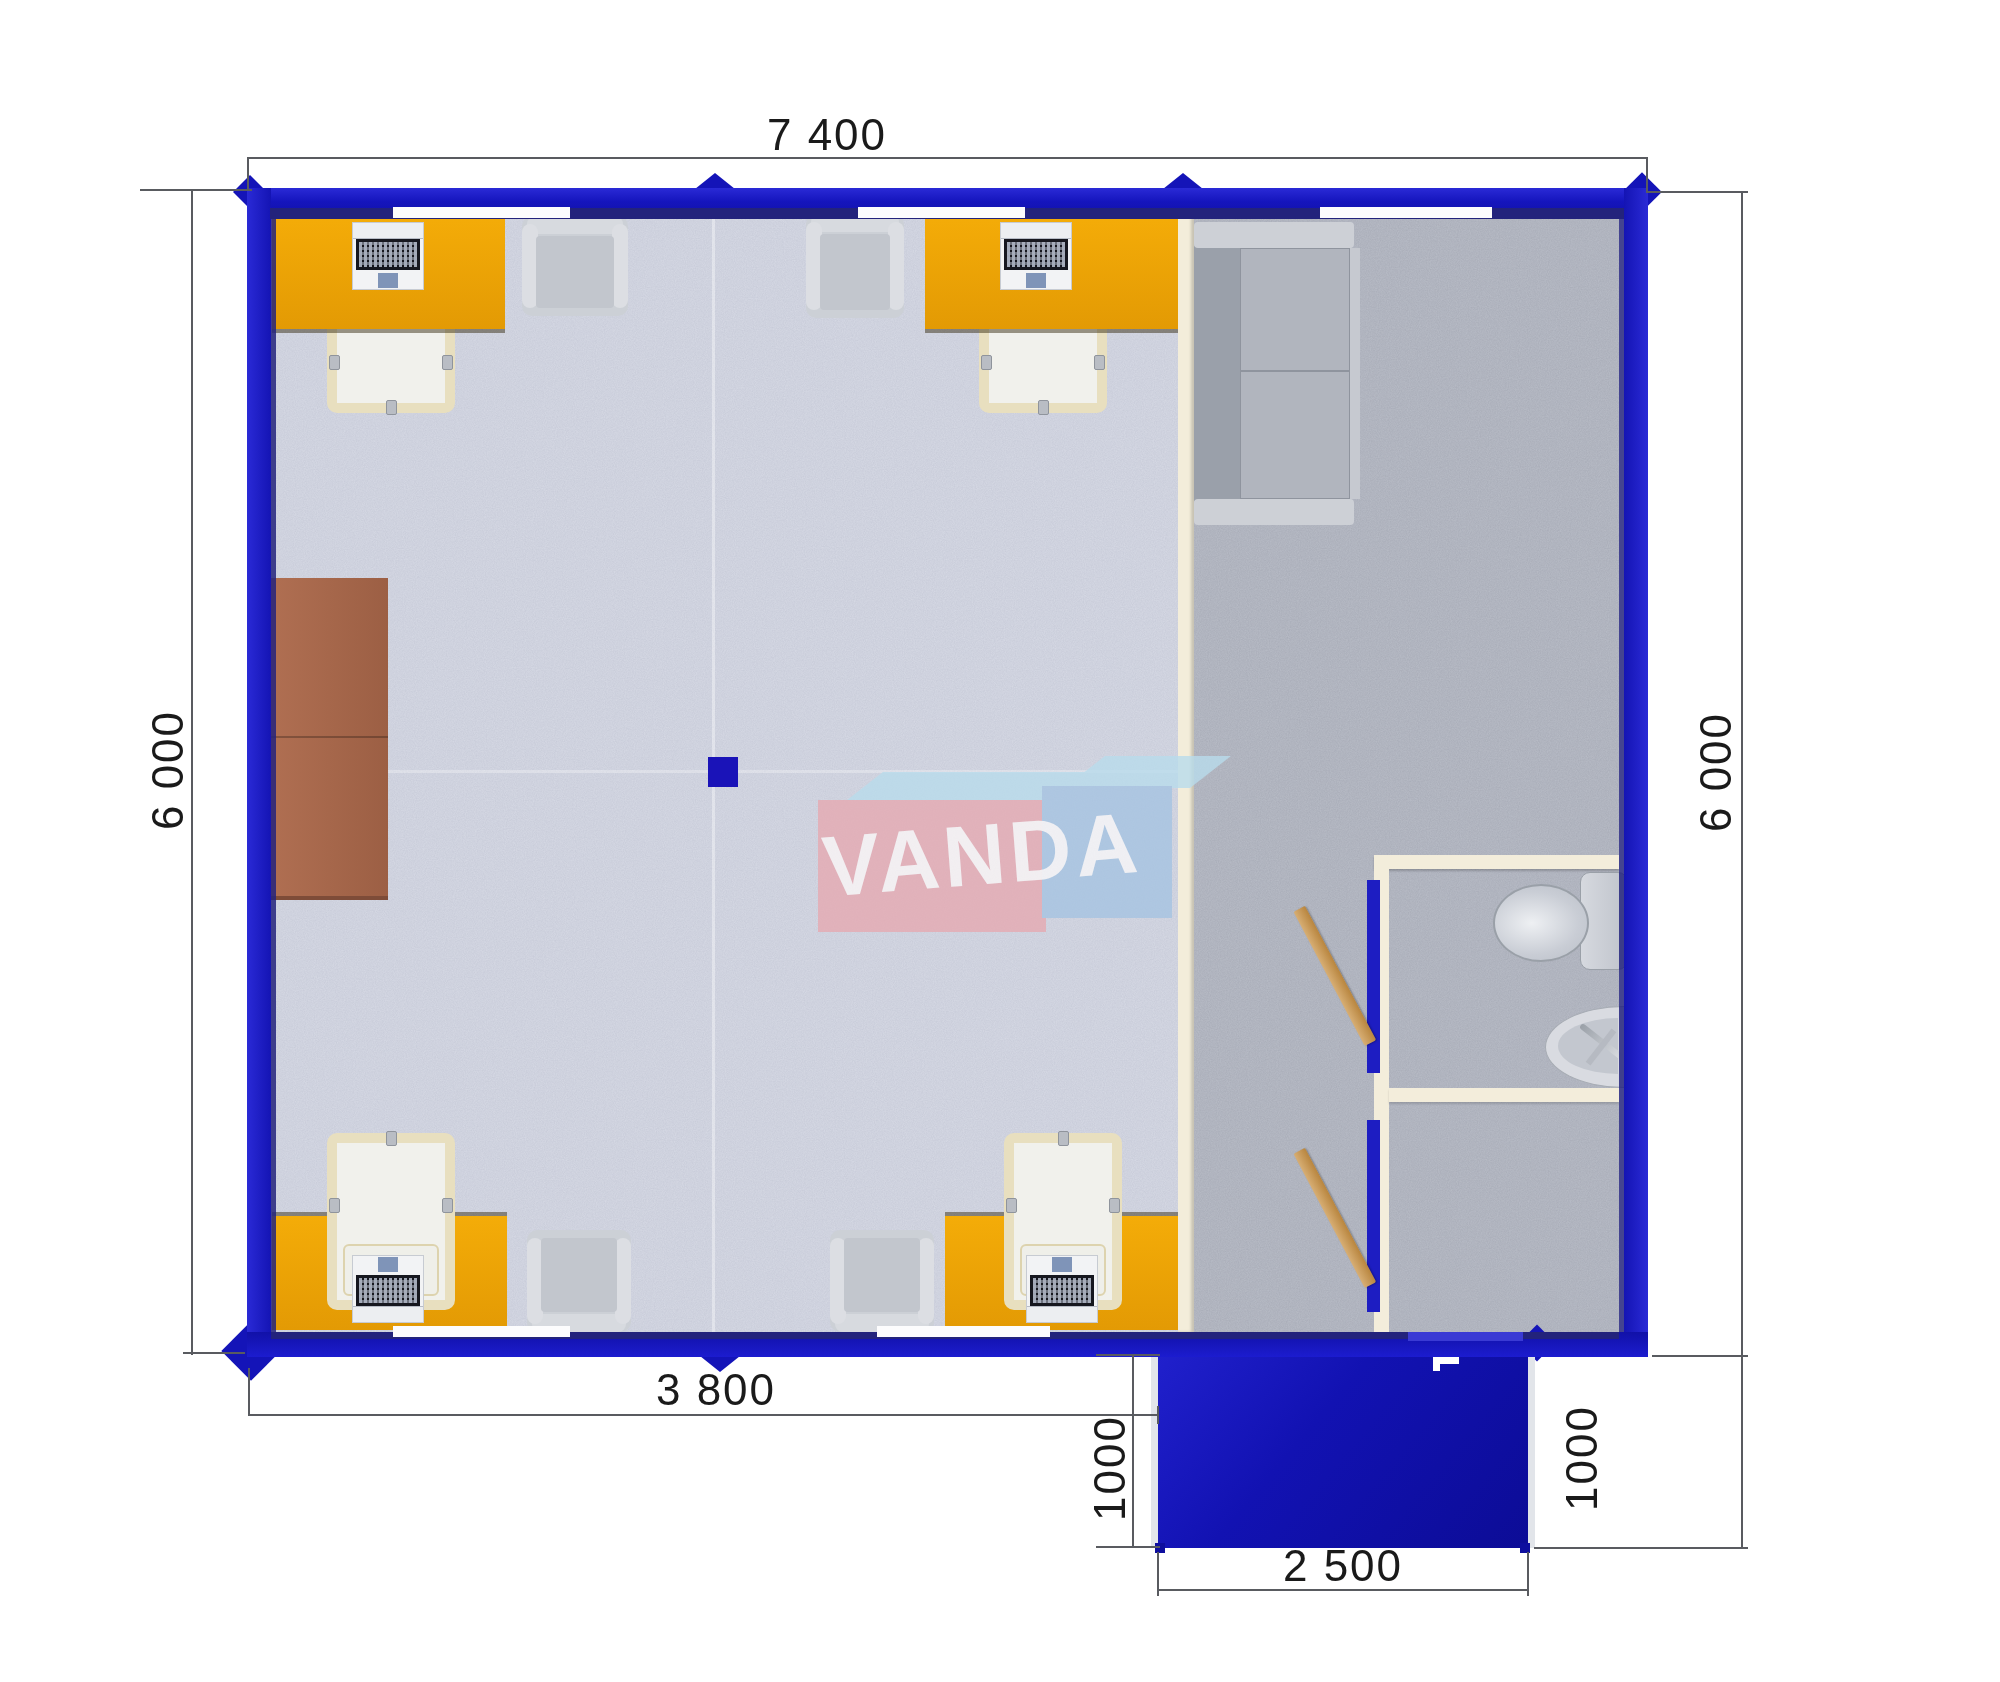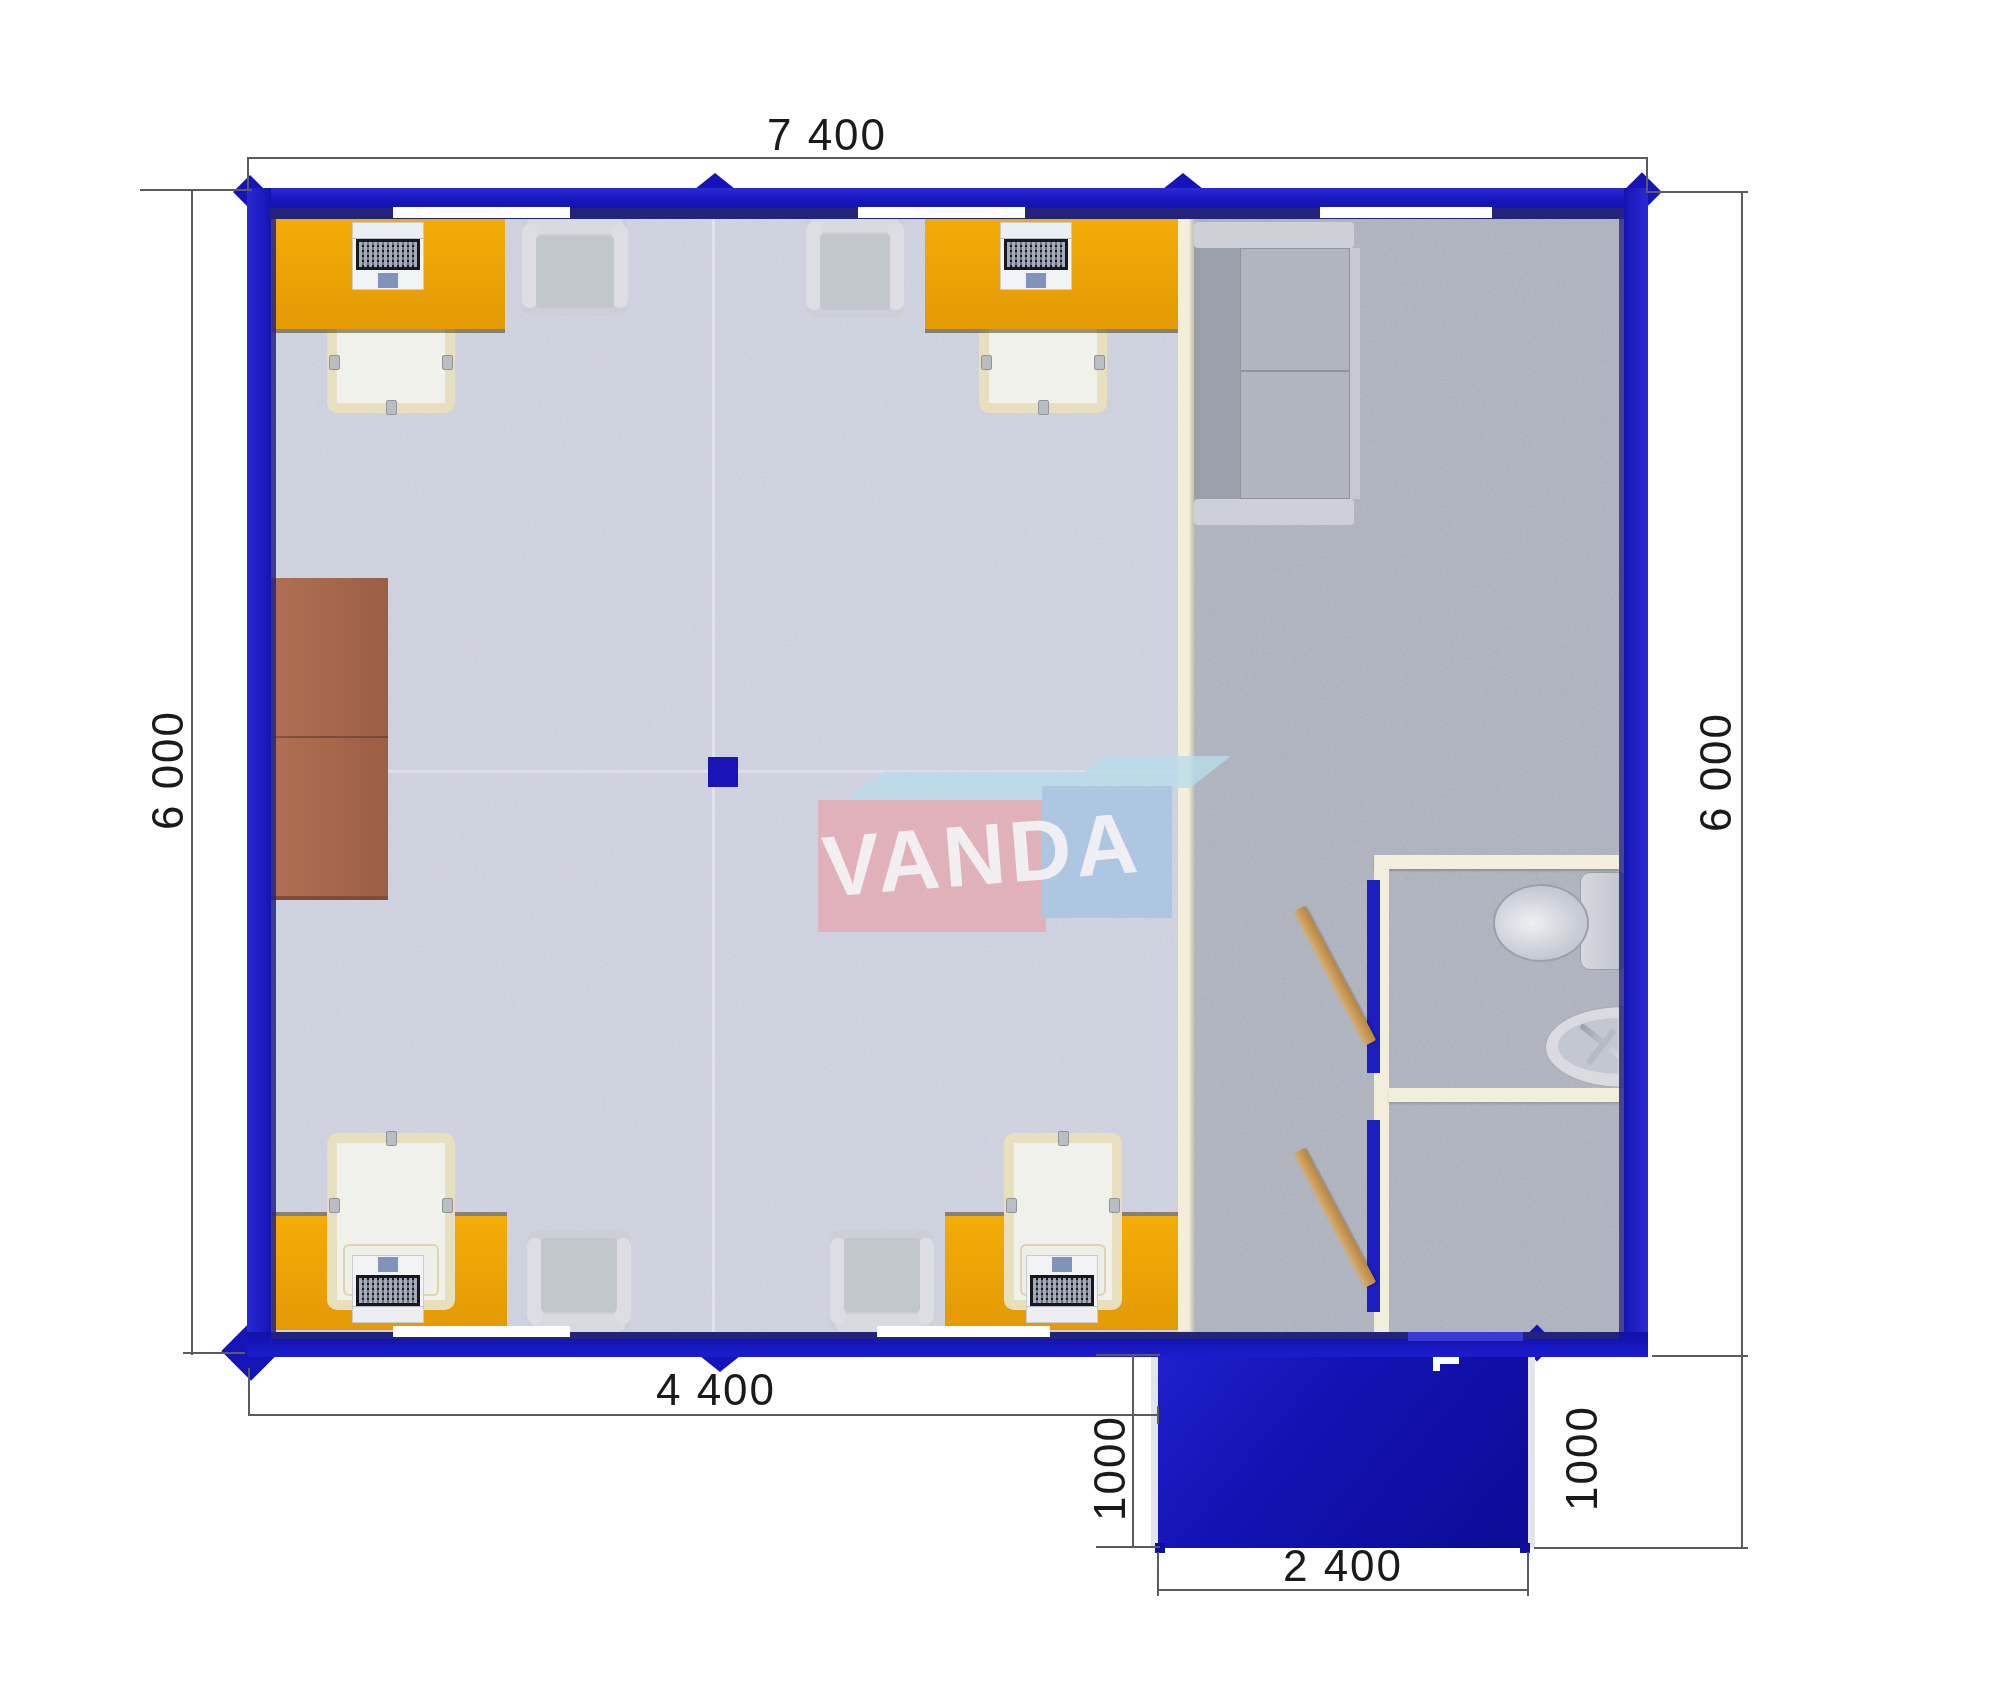--- a/index.html
+++ b/index.html
@@ -354,18 +354,18 @@
   <div class="abs dl tick-1000L-t"></div>
   <div class="abs dl tick-1000L-b"></div>
   <div class="abs dl dl-2400"></div>
   <div class="abs dl ext-2400-l"></div>
   <div class="abs dl ext-2400-r"></div>
   <div class="abs dl tick-1000R-t"></div>
 
   <div class="dim-label lbl-top">7 400</div>
   <div class="dim-label rot lbl-left">6 000</div>
   <div class="dim-label rot lbl-right">6 000</div>
-  <div class="dim-label lbl-4800">4 400</div>
+  <div class="dim-label lbl-4800">3 800</div>
   <div class="dim-label rot lbl-1000L">1000</div>
-  <div class="dim-label lbl-2400">2 400</div>
+  <div class="dim-label lbl-2400">2 500</div>
   <div class="dim-label rot lbl-1000R">1000</div>
 
 </div>
 
 </body></html>

